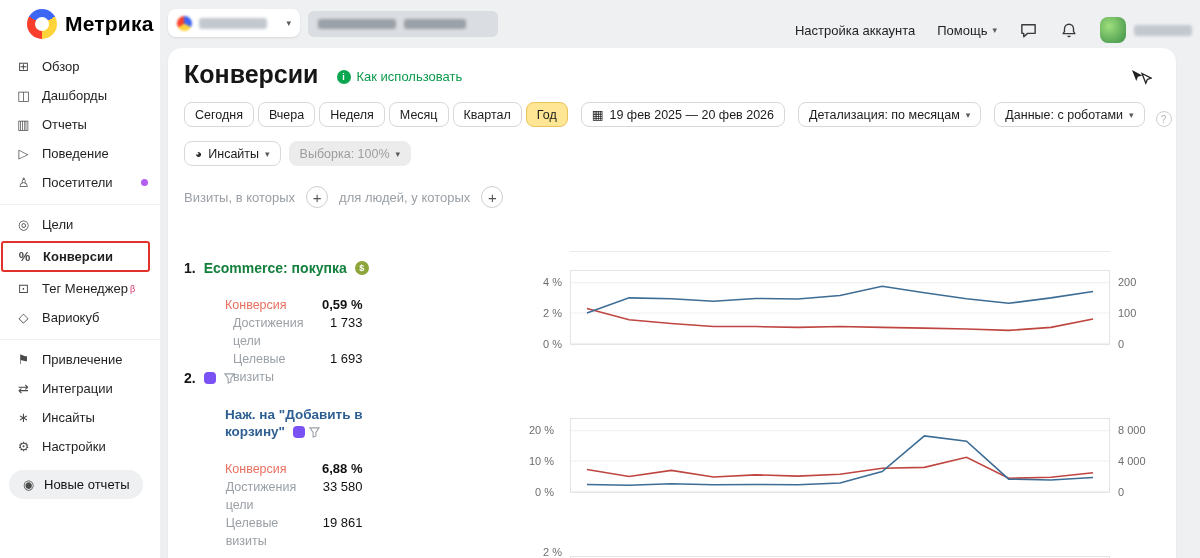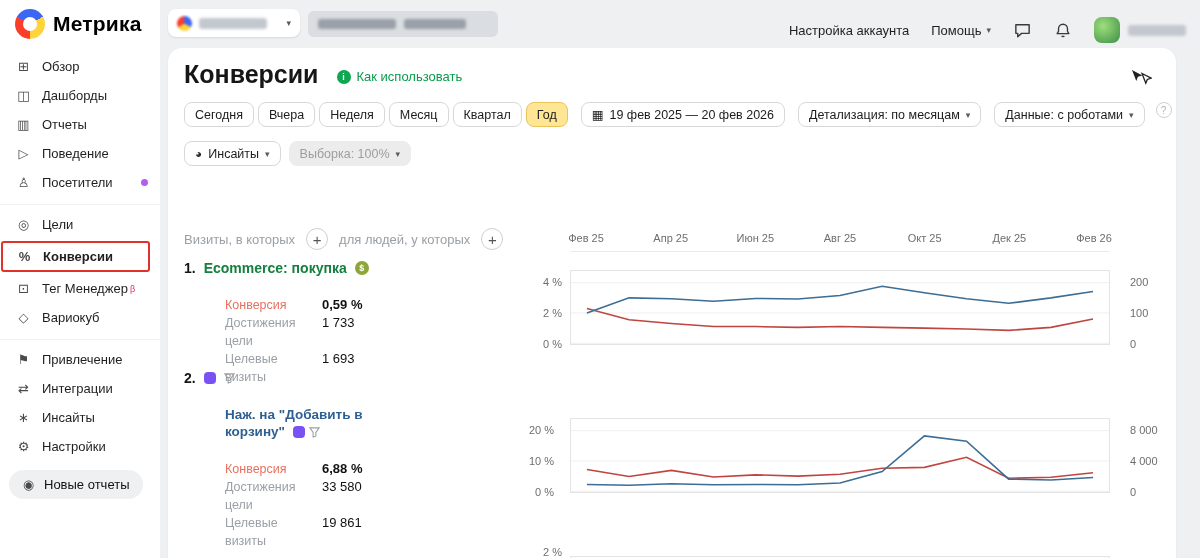--- a/index.html
+++ b/index.html
@@ -1,21 +1,21 @@
 <!DOCTYPE html>
 <html><head>
 <meta charset="utf-8">
 <style>
   * { margin:0; padding:0; box-sizing:border-box; }
   html,body { width:1200px; height:558px; overflow:hidden; }
   body { position:relative; background:#eef0f1; font-family:"Liberation Sans","DejaVu Sans",sans-serif; color:#1f1f1f; }
 
   
   .sidebar { position:absolute; left:0; top:0; width:160px; height:558px; background:#fff; z-index:2; }
-  .logo { display:flex; align-items:center; gap:8px; padding:9px 0 8px 15px; cursor:pointer; }
+  .logo { display:flex; align-items:center; gap:8px; padding:9px 0 8px 27px; cursor:pointer; }
   .logo-mark { width:30px; height:30px; border-radius:50%; position:relative;
     background:conic-gradient(from -60deg,#3d66f5 0 120deg,#ffd43b 120deg 240deg,#fa3e2c 240deg 360deg); }
   .logo-mark::after { content:""; position:absolute; inset:8px; background:#fff; border-radius:50%; }
   .logo-text { font-size:21px; font-weight:700; color:#000; letter-spacing:.2px; }
   .nav-group { padding:5px 0 7px 0; }
   .nav-group + .nav-group { border-top:1px solid #f1f1f1; }
   .nav-item { display:flex; align-items:center; height:29px; padding:0 12px 0 15px; font-size:13px; color:#1f1f1f; cursor:pointer; white-space:nowrap; }
   .nav-ic { flex:0 0 17px; width:17px; margin-right:10px; color:#4a4a4a; font-size:13px; text-align:center; }
   .badge-dot { margin-left:auto; width:7px; height:7px; border-radius:50%; background:#b45ef0; }
   .active-wrap { border:2px solid #e0312a; border-radius:3px; margin:2px 10px 2px 1px; }
@@ -32,77 +32,77 @@
   .counter-ic { width:15px; height:15px; border-radius:50%; flex:0 0 15px;
     background:conic-gradient(#3d66f5 0 33%,#ffd43b 33% 66%,#fa3e2c 66%); filter:blur(1px); }
   .blur-bar { background:#c3c8cf; border-radius:3px; filter:blur(1.6px); }
   .counter-btn .blur-bar { width:68px; height:11px; }
   .chev { font-size:9px; color:#5a5a5a; }
   .counter-btn .chev { margin-left:auto; }
   .blur-block { position:absolute; left:148px; top:11px; width:190px; height:26px; border-radius:6px; background:#dadde1;
     display:flex; align-items:center; gap:8px; padding:0 10px; }
   .blur-block .b1 { width:78px; height:10px; background:#9aa0a8; }
   .blur-block .b2 { width:62px; height:10px; background:#9aa0a8; }
-  .top-right { position:absolute; right:14px; top:0; height:60px; display:flex; align-items:center; gap:22px; }
+  .top-right { position:absolute; right:8px; top:0; height:60px; display:flex; align-items:center; gap:22px; }
   .top-link { font-size:13px; color:#1f1f1f; cursor:pointer; display:flex; align-items:center; gap:5px; white-space:nowrap; }
   .icon-btn { display:flex; align-items:center; cursor:pointer; }
   .avatar-group { display:flex; align-items:center; gap:8px; cursor:pointer; }
   .avatar { width:26px; height:26px; border-radius:8px; background:radial-gradient(circle at 35% 35%,#9ede7d,#3c8f45); filter:blur(.6px); }
   .avatar-name { width:58px; height:11px; }
 
   
   .card { position:absolute; left:168px; top:48px; width:1008px; height:560px; background:#fff; border-radius:14px;
     box-shadow:0 1px 3px rgba(0,0,0,.05); }
   .title-row { position:absolute; left:16px; top:12px; display:flex; align-items:flex-end; gap:18px; }
   .page-title { font-size:25px; font-weight:700; color:#161616; }
   .howto { display:flex; align-items:center; gap:6px; color:#0b9a4b; font-size:13px; font-weight:500; margin-bottom:5px; cursor:pointer; }
   .howto-ic { width:14px; height:14px; border-radius:50%; background:#0ca750; color:#fff; font-size:9px; font-weight:700;
     display:flex; align-items:center; justify-content:center; font-style:normal; }
   .cursors { position:absolute; right:24px; top:20px; cursor:pointer; }
 
-  .controls1 { position:absolute; left:16px; top:54px; display:flex; align-items:flex-start; gap:4px; }
+  .controls1 { position:absolute; left:16px; top:54px; display:flex; align-items:flex-end; gap:4px; }
   .btn { display:flex; align-items:center; gap:6px; height:25px; padding:0 10px; border:1px solid #d8d8d8; border-radius:8px;
     font-size:12.5px; color:#1c1c1c; background:#fff; white-space:nowrap; cursor:pointer; }
   .btn.active { background:#ffe694; border-color:#e9c35c; }
   .btn.disabled { background:#ececec; border-color:#ececec; color:#9d9d9d; }
   .gap-l { margin-left:9px; }
   .help-q { width:16px; height:16px; border-radius:50%; border:1px solid #cfcfcf; color:#b3b3b3; font-size:10px;
     display:flex; align-items:center; justify-content:center; margin-left:7px; cursor:pointer; }
   .controls2 { position:absolute; left:16px; top:93px; display:flex; align-items:center; gap:8px; }
   .pie-ic { font-size:12px; color:#2b2b2b; }
-  .filters { position:absolute; left:16px; top:138px; display:flex; align-items:center; gap:11px; font-size:13px; color:#9aa0a6;margin-top:42px; }
+  .filters { position:absolute; left:16px; top:138px; display:flex; align-items:center; gap:11px; font-size:13px; color:#9aa0a6; }
   .plus-btn { width:22px; height:22px; border:1px solid #cdd0d3; border-radius:50%; background:#fff; color:#555; font-size:15px;
     display:flex; align-items:center; justify-content:center; cursor:pointer; line-height:1; }
 
   .months { position:absolute; left:402px; top:184px; width:540px; height:14px; font-size:11px; color:#6e6e6e; }
   .months span { position:absolute; top:0; transform:translateX(-50%); white-space:nowrap; }
   .chart-topline { position:absolute; left:402px; top:203px; width:540px; border-top:1px solid #eaeaea; }
 
   .goal-head { position:absolute; display:flex; align-items:center; gap:8px; }
   .goal-num { font-weight:700; font-size:14px; color:#161616; }
   .goal-link { color:#15803d; font-weight:700; font-size:14px; cursor:pointer; }
   .goal-plain { color:#161616; font-weight:700; font-size:14px; }
   .ecom-badge { width:14px; height:14px; border-radius:50%; background:#8ca63b; color:#fff; font-size:9px; font-weight:700;
     display:flex; align-items:center; justify-content:center; }
   .goal-type-ic { display:inline-block; width:12px; height:12px; border-radius:4px; background:#7a52f4; vertical-align:-2px; }
   .funnel { vertical-align:-2px; }
 
   .step-title { position:absolute; width:176px; color:#2e5f93; font-weight:700; font-size:13.5px; line-height:17px; cursor:pointer; }
   .metrics { position:absolute; font-size:12.5px; line-height:18px; }
-  .metrics .row { display:flex; }
+  .metrics .row { display:flex;justify-content:flex-end; }
   .metrics .lbl { width:97px; color:#9aa0a6; }
   .metrics .lbl.conv { color:#e8705f; }
   .metrics .val { color:#111; font-size:13px; }
   .metrics .val.bold { font-weight:700; }
 
   .plot { position:absolute; width:540px; height:75px; border:1px solid #e4e4e4; background:#fff; }
   .axis { position:absolute; width:50px; height:75px; font-size:11px; color:#6e6e6e; }
   .axis span { position:absolute; transform:translateY(-50%); white-space:nowrap; }
   .axis.left span { right:0; }
-  .axis.right span { left:12px; }
+  .axis.right span { left:0; }
   .t0 { top:16%; } .t1 { top:57.5%; } .t2 { top:99%; }
 </style>
 </head>
 <body>
 
 <div class="sidebar">
   <div class="logo">
     <div class="logo-mark"></div>
     <div class="logo-text">Метрика</div>
   </div>
@@ -263,29 +263,20 @@
     </div>
   </div>
 
   <div class="filters">
     <span>Визиты, в которых</span>
     <span class="plus-btn">+</span>
     <span>для людей, у которых</span>
     <span class="plus-btn">+</span>
   </div>
 
-  <div class="months">
-    <span style="left:16px">Фев 25</span>
-    <span style="left:100.7px">Апр 25</span>
-    <span style="left:185.3px">Июн 25</span>
-    <span style="left:270px">Авг 25</span>
-    <span style="left:354.7px">Окт 25</span>
-    <span style="left:439.3px">Дек 25</span>
-    <span style="left:524px">Фев 26</span>
-  </div>
   <div class="chart-topline"></div>
 
   <div class="goal-head" style="left:16px;top:212px">
     <span class="goal-num">1.</span>
     <span class="goal-link">Ecommerce: покупка</span>
     <span class="ecom-badge">$</span>
   </div>
   <div class="metrics" style="left:57px;top:248px">
     <div class="row">
         <span class="lbl conv">Конверсия</span>

